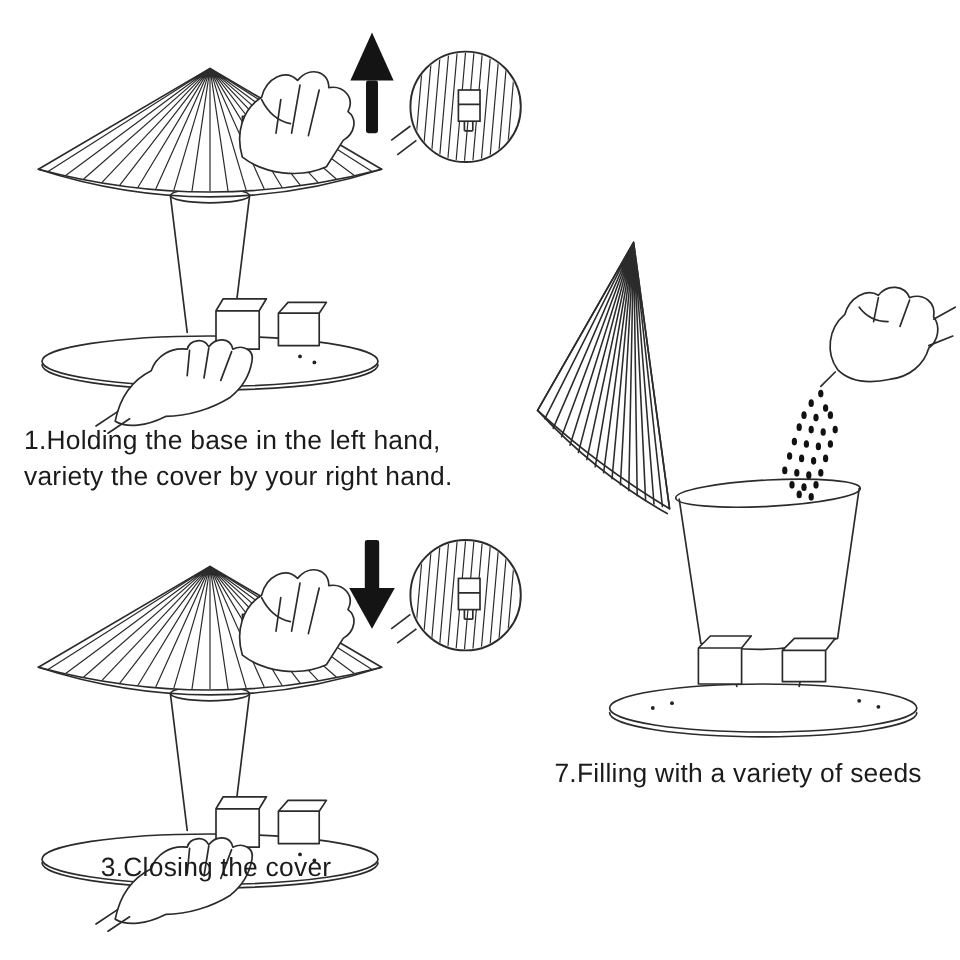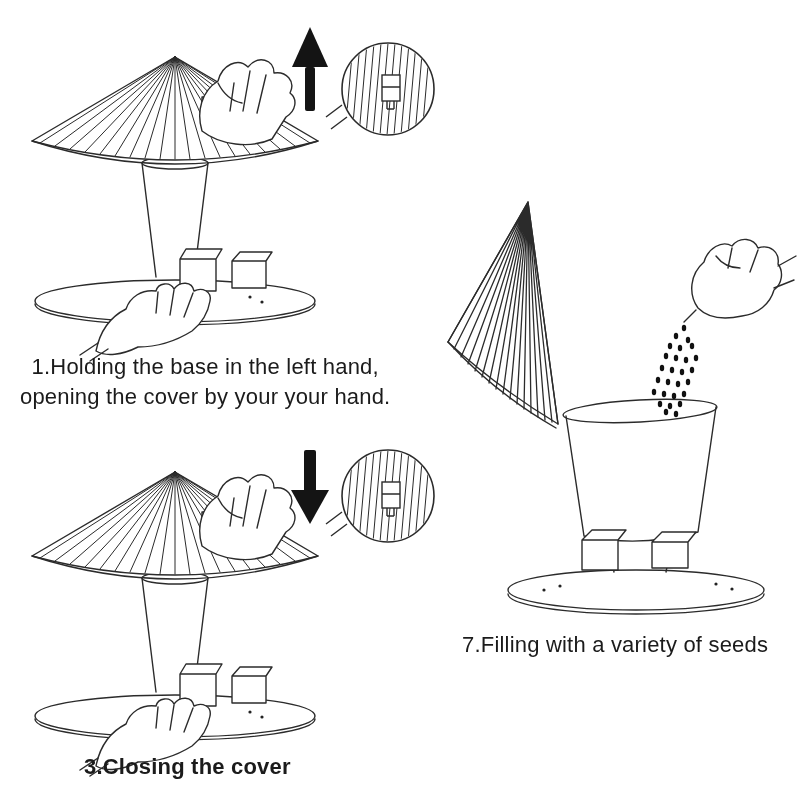--- a/index.html
+++ b/index.html
@@ -77,37 +77,37 @@
   <svg viewBox="0 0 440 360" width="440" height="360">
     <use href="#feeder"></use>
     <g fill="#141414" stroke="none">
       <polygon points="300,22 318,62 282,62"></polygon>
       <rect x="295" y="62" width="10" height="44" rx="2"></rect>
     </g>
     <use href="#magnifier" transform="translate(378,84)"></use>
   </svg>
 </figure>
 
-<div class="caption" style="left:20px;top:352px;text-align:center;">
+<div class="caption" style="left:20px;top:352px;">
   <div>1.Holding the base in the left hand,</div>
-  <div>opening the cover by your your hand.</div>
+  <div>variety the cover by your right hand.</div>
 </div>
 
 <figure class="fig" style="left:10px;top:420px;margin:0;">
   <svg viewBox="0 0 440 360" width="440" height="360">
     <use href="#feeder"></use>
     <g fill="#141414" stroke="none">
       <rect x="294" y="30" width="12" height="42" rx="2"></rect>
       <polygon points="281,70 319,70 300,104"></polygon>
     </g>
     <use href="#magnifier" transform="translate(378,76)"></use>
   </svg>
 </figure>
 
-<div class="caption" style="left:84px;top:752px;font-weight:bold;">
+<div class="caption" style="left:84px;top:708px;">
   <div>3.Closing the cover</div>
 </div>
 
 <figure class="fig" style="left:440px;top:192px;margin:0;">
   <svg viewBox="0 0 360 445" width="360" height="445">
     <g stroke="#2b2b2b" fill="none" stroke-width="1.4" stroke-linecap="round" stroke-linejoin="round">
 
       <g>
         <path fill="#fff" d="M88,10 L8,150 Q58,196 118,232 Z"></path>
         <path stroke-width="1.3" d="M88,10L8,150M88,10L14,157M88,10L21,165M88,10L28,172M88,10L35,179M88,10L42,185M88,10L49,191M88,10L56,197M88,10L63,202M88,10L70,207M88,10L77,212M88,10L84,217M88,10L91,221M88,10L98,225M88,10L105,228M88,10L112,230M88,10L118,232"></path>

